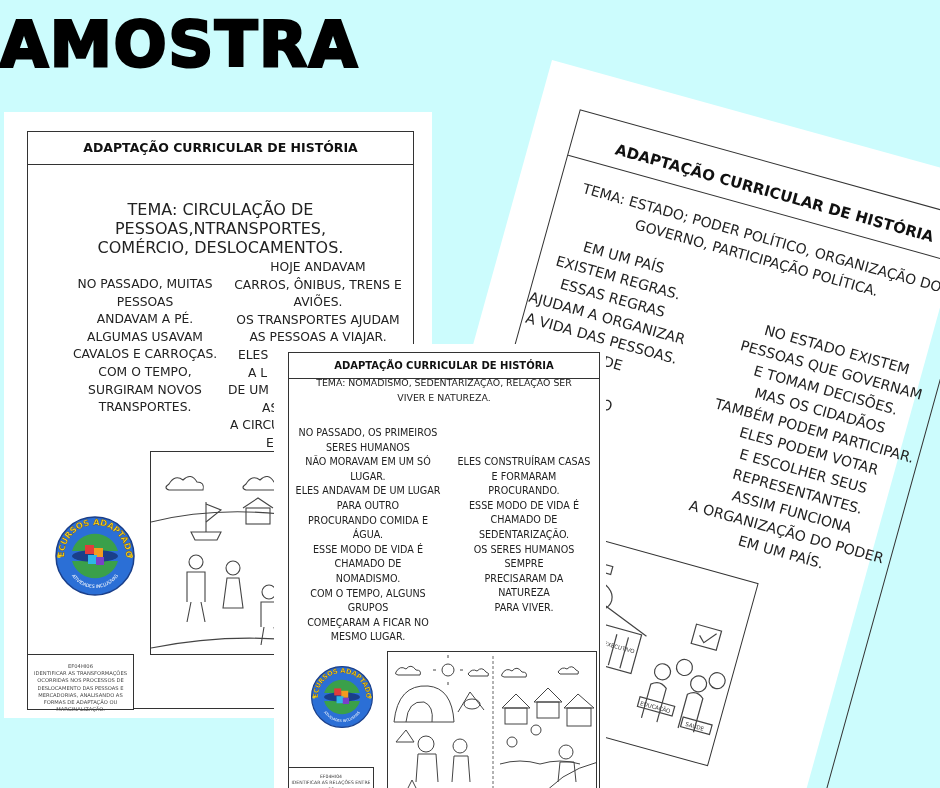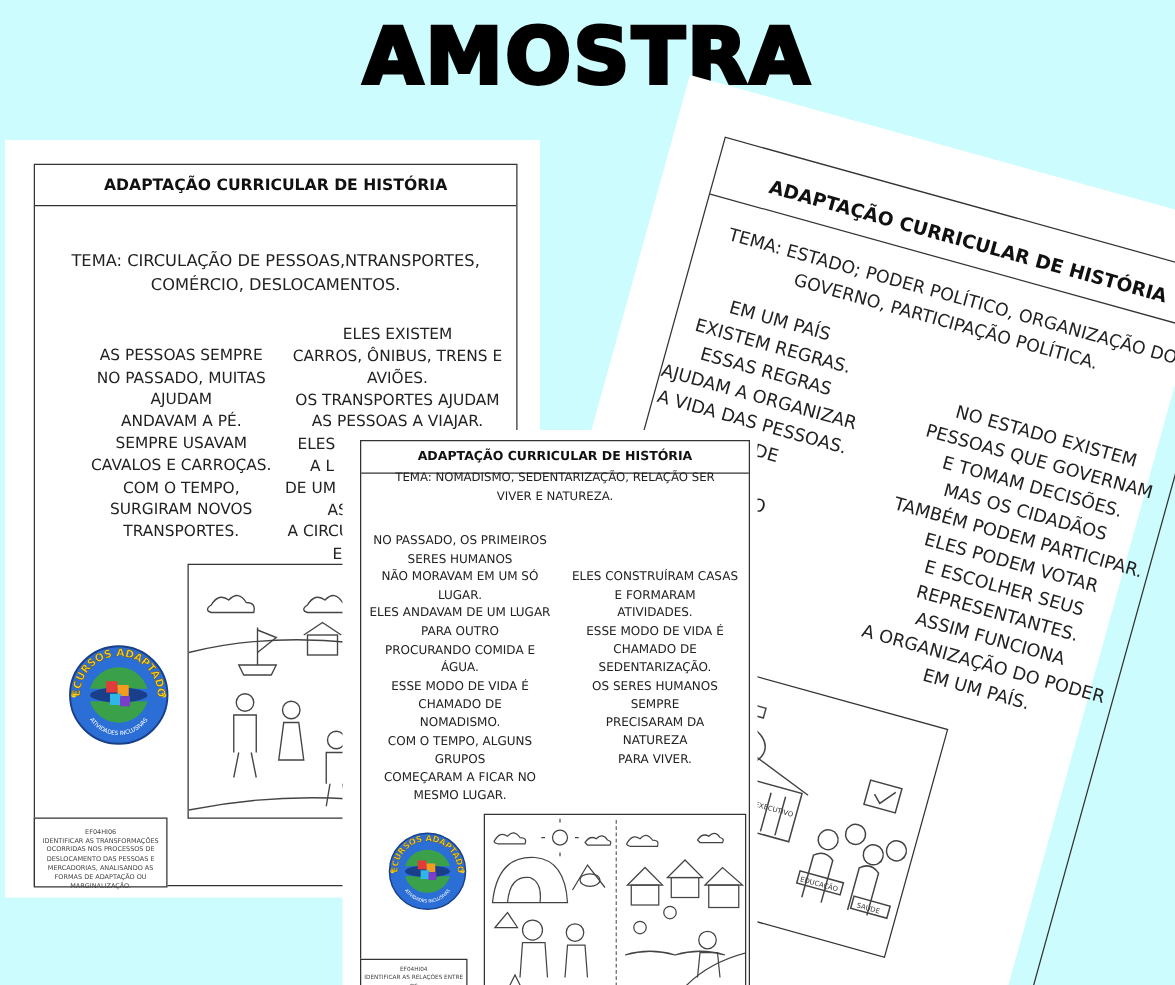--- a/index.html
+++ b/index.html
@@ -3,21 +3,21 @@
 <meta charset="utf-8">
 <style>
   html, body { margin:0; padding:0; }
   body {
     width:940px; height:788px; overflow:hidden; position:relative;
     background:#ccfcfd;
     font-family:"DejaVu Sans", sans-serif;
     color:#111;
   }
   .banner {
-    position:absolute; left:0; top:8px; width:940px; text-align:center;
+    position:absolute; left:0; top:8px; width:940px; 
     font-family:"DejaVu Sans", sans-serif; font-weight:900;
     font-size:62px; letter-spacing:2px; color:#000;
     -webkit-text-stroke:3px #000;
   }
   .page {
     position:absolute; background:#fff;
   }
   .frame {
     position:absolute; border:1.6px solid #333; box-sizing:border-box;
   }
@@ -33,21 +33,21 @@
   .bncc {
     position:absolute; border:1.6px solid #333; background:#fff; box-sizing:border-box;
     text-align:center; color:#444; font-size:5.2px; line-height:7.2px; padding-top:8px;
   }
   .logo { position:absolute; }
 
   
   #p1 { left:4px; top:112px; width:428px; height:606px; }
   #p1 .frame { left:23px; top:19px; width:387px; height:578px; }
   #p1 .hdr { height:32px; line-height:32px; font-size:12.5px; }
-  #p1 .tema { left:0; right:0; top:68px; font-size:13px; line-height:19px; }
+  #p1 .tema { left:0; right:0; top:68px; font-size:16px; line-height:19px; }
   #p1 .col { font-size:12.3px; line-height:17.6px; }
 
   
   #p3 { left:274px; top:344px; width:332px; height:450px; }
   #p3 .frame { left:14px; top:8px; width:312px; height:460px; }
   #p3 .hdr { height:25px; line-height:25px; font-size:10px; }
   #p3 .tema { left:0; right:0; top:22px; font-size:9.4px; line-height:15px; }
   #p3 .col { font-size:9.6px; line-height:14.6px; }
 
   
@@ -151,32 +151,31 @@
 </div>
 
 <div class="page" id="p1">
   <div class="frame">
     <div class="hdr">ADAPTAÇÃO CURRICULAR DE HISTÓRIA</div>
     <div class="tema">
       <div>TEMA: CIRCULAÇÃO DE PESSOAS,NTRANSPORTES,</div>
       <div>COMÉRCIO, DESLOCAMENTOS.</div>
     </div>
     <div class="col" style="left:12px; width:210px; top:144px;">
-      <div>AS PESSOAS SEMPRE</div>
       <div>NO PASSADO, MUITAS</div>
-      <div>AJUDAM</div>
+      <div>PESSOAS</div>
       <div>ANDAVAM A PÉ.</div>
-      <div>SEMPRE USAVAM</div>
+      <div>ALGUMAS USAVAM</div>
       <div>CAVALOS E CARROÇAS.</div>
       <div>COM O TEMPO,</div>
       <div>SURGIRAM NOVOS</div>
       <div>TRANSPORTES.</div>
     </div>
     <div class="col" style="left:200px; width:180px; top:127px;">
-      <div>ELES EXISTEM</div>
+      <div>HOJE ANDAVAM</div>
       <div>CARROS, ÔNIBUS, TRENS E</div>
       <div>AVIÕES.</div>
       <div>OS TRANSPORTES AJUDAM</div>
       <div>AS PESSOAS A VIAJAR.</div>
       <div style="text-align:left; padding-left:10px;">ELES</div>
       <div style="text-align:left; padding-left:20px;">A L</div>
       <div style="text-align:left; padding-left:0;">DE UM</div>
       <div style="text-align:left; padding-left:34px;">AS</div>
       <div style="text-align:left; padding-left:2px;">A CIRCU</div>
       <div style="text-align:left; padding-left:38px;">E</div>
@@ -259,21 +258,21 @@
       <div>CHAMADO DE</div>
       <div>NOMADISMO.</div>
       <div>COM O TEMPO, ALGUNS</div>
       <div>GRUPOS</div>
       <div>COMEÇARAM A FICAR NO</div>
       <div>MESMO LUGAR.</div>
     </div>
     <div class="col" style="left:160px; width:150px; top:102px;">
       <div>ELES CONSTRUÍRAM CASAS</div>
       <div>E FORMARAM</div>
-      <div>ATIVIDADES.</div>
+      <div>PROCURANDO.</div>
       <div>ESSE MODO DE VIDA É</div>
       <div>CHAMADO DE</div>
       <div>SEDENTARIZAÇÃO.</div>
       <div>OS SERES HUMANOS</div>
       <div>SEMPRE</div>
       <div>PRECISARAM DA</div>
       <div>NATUREZA</div>
       <div>PARA VIVER.</div>
     </div>
 

